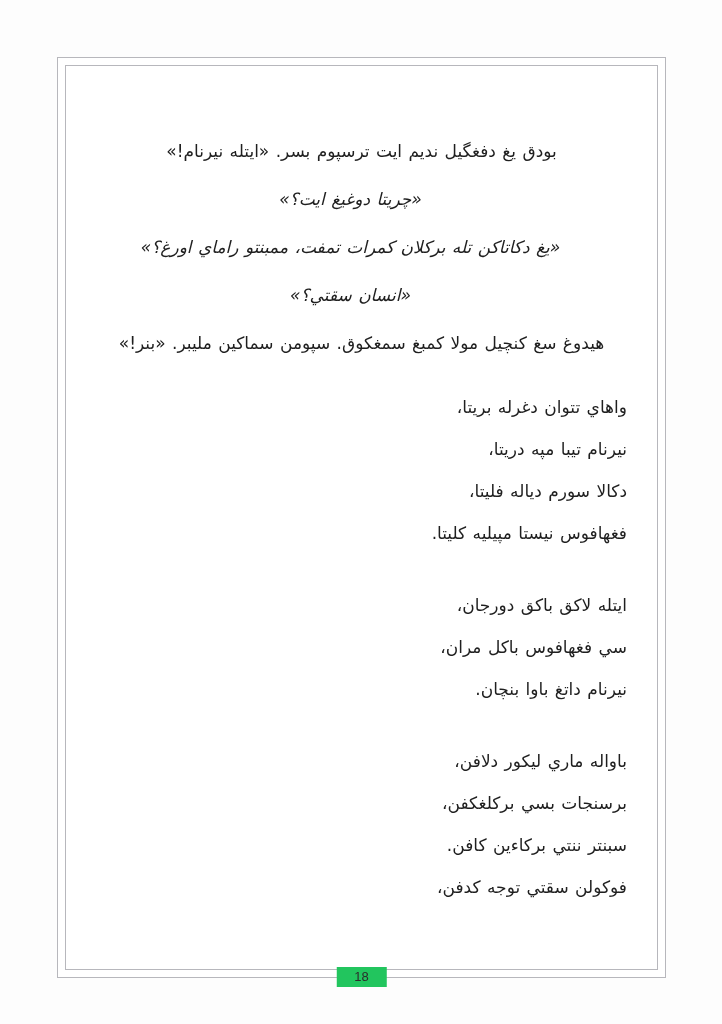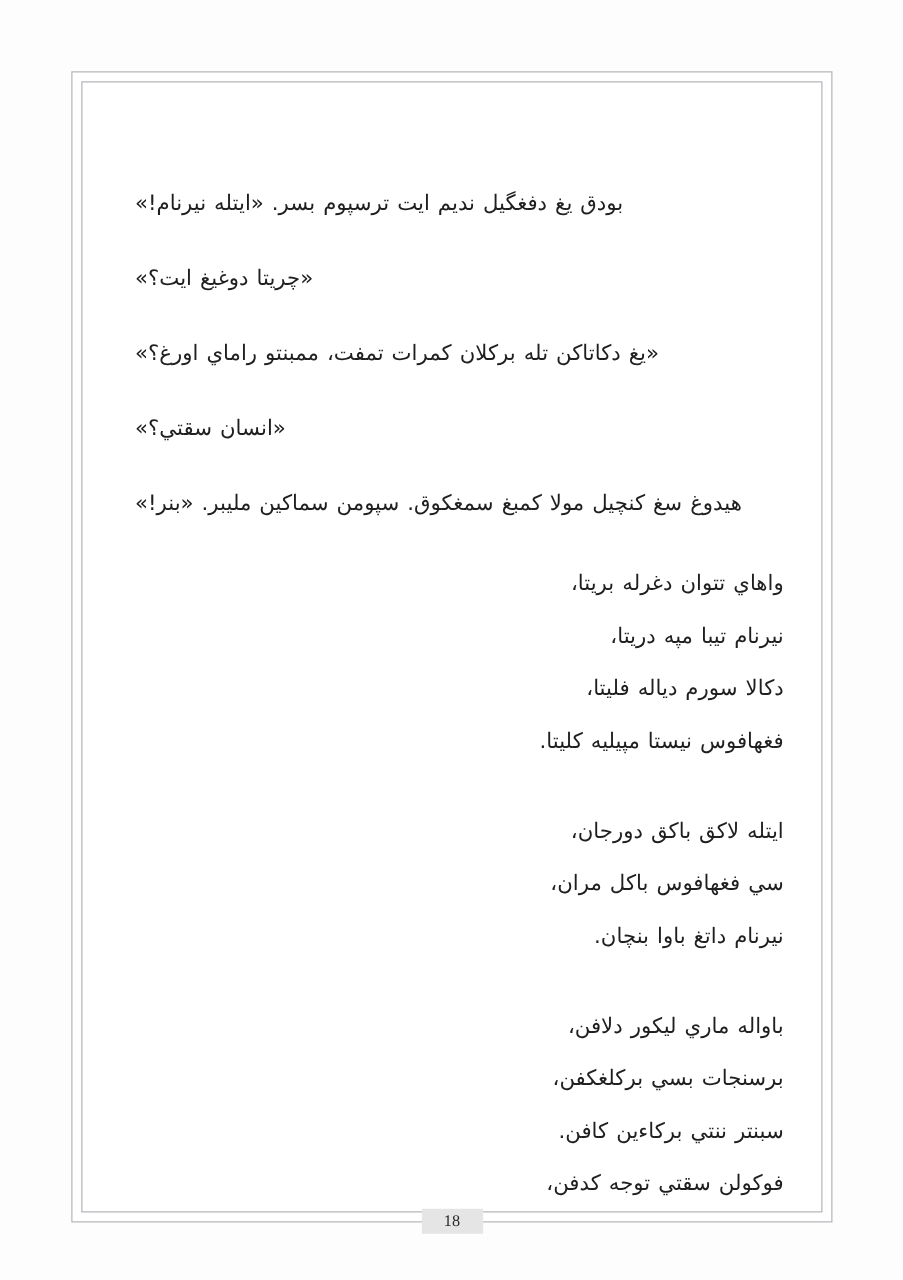--- a/index.html
+++ b/index.html
@@ -36,49 +36,50 @@
     inset: 8px;
     padding: 61px 30px 0 30px;
     direction: rtl;
     unicode-bidi: embed;
     font-family: "DejaVu Sans", sans-serif;
     font-size: 17px;
     color: #1f1f1f;
     word-spacing: 1px;
   }
   .prose-line {
-    margin: 12px;
+    margin: 0;
     line-height: 48px;
-    text-align: left;
+    text-align: center;
     white-space: nowrap;
   }
   .prose-line.indent {
     padding-right: 22px;
+    font-style: italic;
   }
   .poem {
     text-align: right;
     margin: 0 0 30px 0;
   }
   .poem.first {
     margin-top: 19px;
   }
   .poem-line {
     margin: 0;
     line-height: 42px;
     white-space: nowrap;
   }
   .page-number {
     position: absolute;
     left: 50%;
     bottom: -10px;
     transform: translateX(-50%);
-    background: #e5e5e5;
+    background: #22c55e;
     padding: 0 18px;
     line-height: 20px;
-    font-family: Liberation Serif, serif;
+    font-family: Liberation Sans, sans-serif;
     font-size: 13px;
     color: #2b2b2b;
     direction: ltr;
   }
 </style>
 </head>
 <body>
 
 <div class="page">
   <div class="frame">

